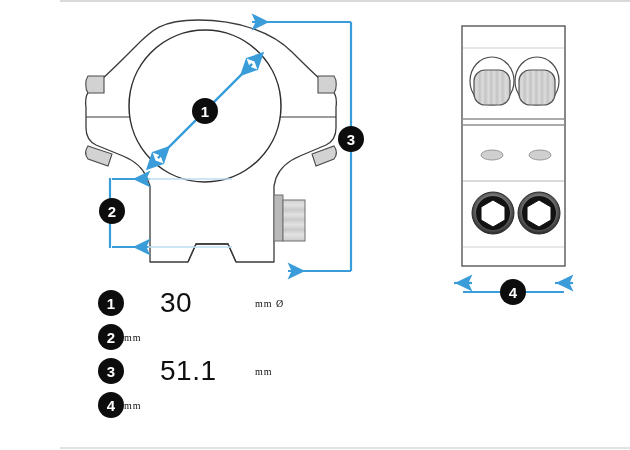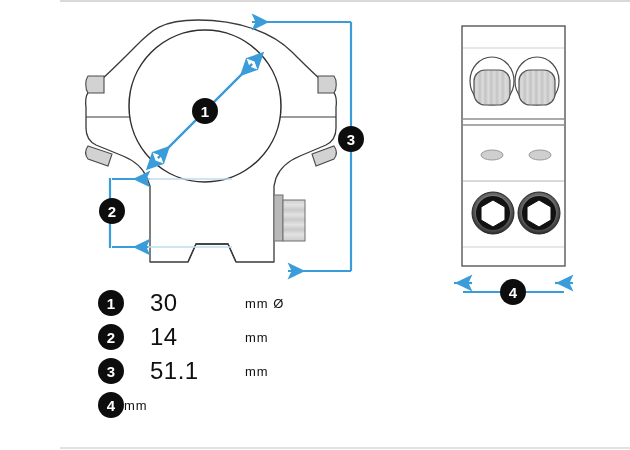--- a/index.html
+++ b/index.html
@@ -13,24 +13,24 @@
   svg.layer{position:absolute;left:0;top:0;width:630px;height:450px;}
   .legend{position:absolute;left:0;top:286px;width:630px;}
   .legend-row{display:flex;align-items:center;height:34px;}
   .lg-badge{width:26px;height:26px;margin-left:98px;position:relative;}
   .lg-badge .circ{
     position:absolute;left:0;top:0;width:26px;height:26px;border-radius:50%;
     background:#0d0d0d;color:#ffffff;font-size:15px;font-weight:bold;
     display:flex;align-items:center;justify-content:center;line-height:1;
   }
   .lg-value{
-    width:95px;margin-left:26px;font-size:24px;color:#101010;
+    width:95px;margin-left:36px;font-size:28px;color:#101010;
     letter-spacing:0.5px;text-align:left;
   }
-  .lg-unit{font-size:13px;color:#101010;letter-spacing:1px;}
+  .lg-unit{font-size:10px;color:#101010;letter-spacing:1px;font-family:Liberation Serif, serif;}
   .topline{position:absolute;left:60px;top:0;width:570px;height:2px;background:#d9d9d9;}
   .botline{position:absolute;left:60px;top:447px;width:570px;height:2px;background:#e2e2e2;}
 </style>
 </head>
 <body>
 
 <div id="stage">
 
   <div class="topline"></div>
   <div class="botline"></div>
@@ -208,21 +208,20 @@
         <div class="circ">1</div>
       </div>
       <div class="lg-value">30</div>
       <div class="lg-unit">mm Ø</div>
     </div>
 
     <div class="legend-row">
       <div class="lg-badge">
         <div class="circ">2</div>
       </div>
-      <div class="lg-value">14</div>
       <div class="lg-unit">mm</div>
     </div>
 
     <div class="legend-row">
       <div class="lg-badge">
         <div class="circ">3</div>
       </div>
       <div class="lg-value">51.1</div>
       <div class="lg-unit">mm</div>
     </div>

